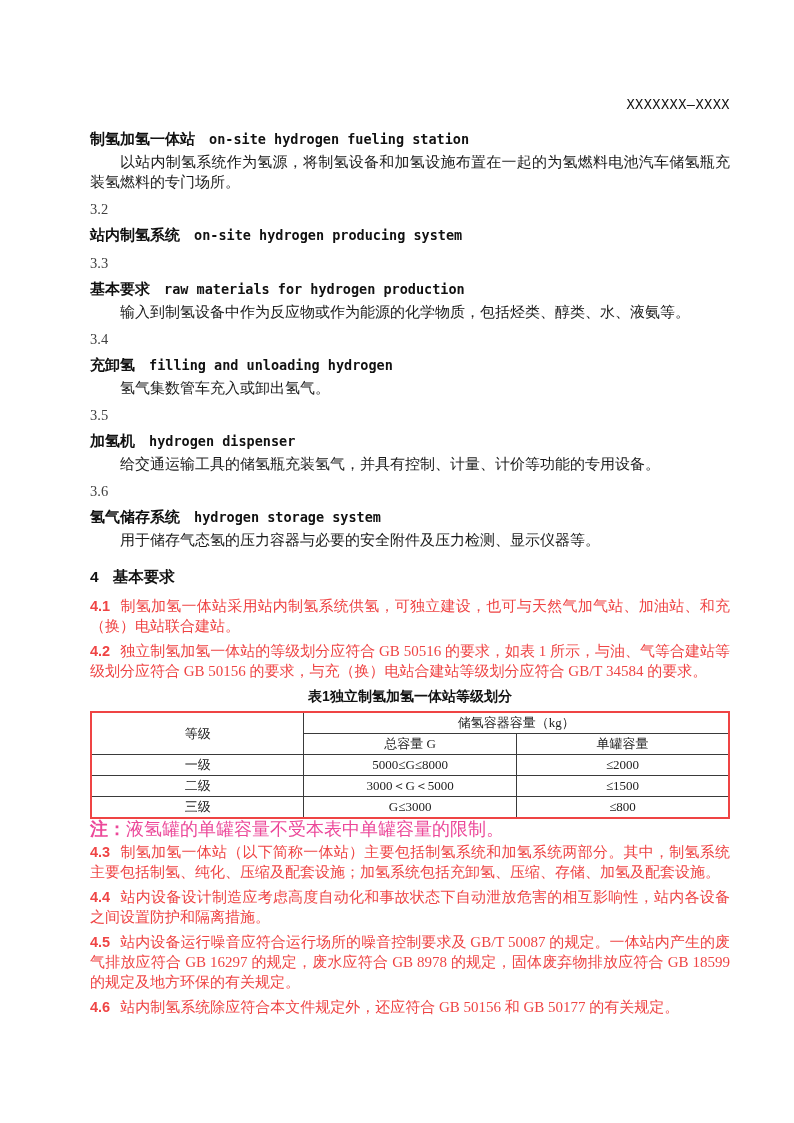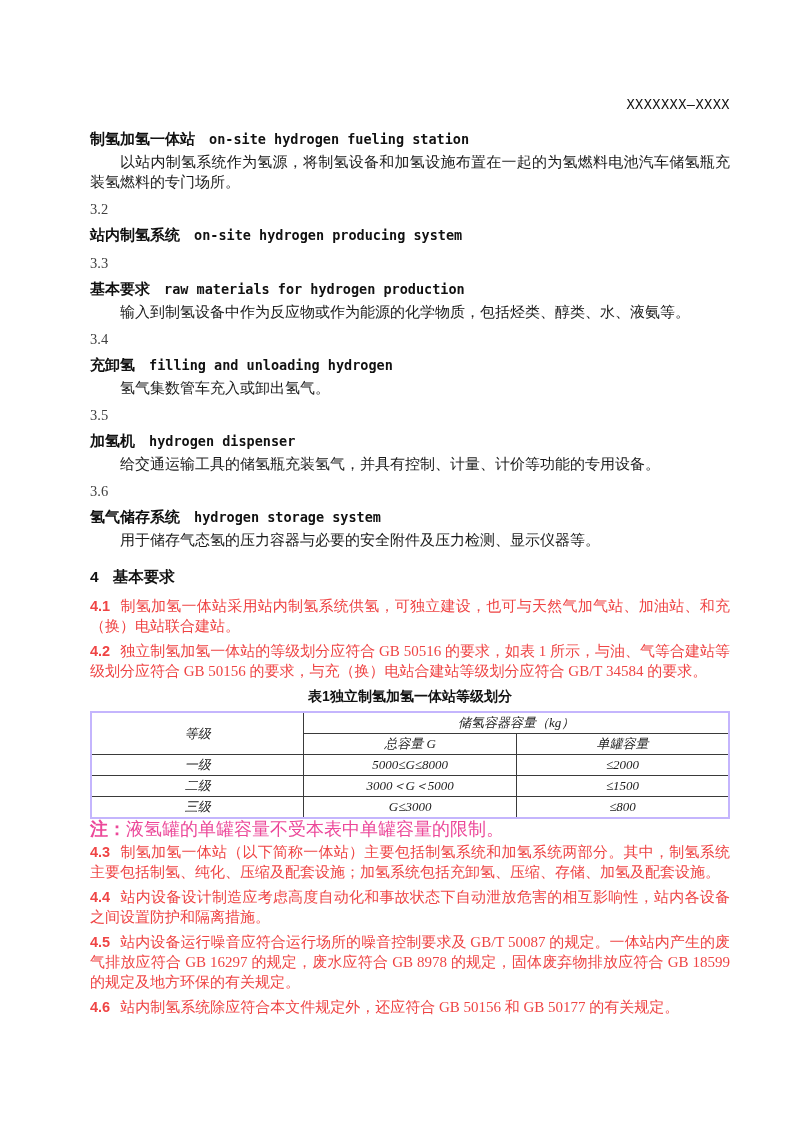--- a/index.html
+++ b/index.html
@@ -50,22 +50,22 @@
     font-weight:bold;font-size:14.5px;margin-right:10px;
   }
   .tcaption{
     text-align:center;
     font-family:"Liberation Sans","DejaVu Sans",sans-serif;
     font-weight:bold;font-size:14px;line-height:19px;margin:6px 0 5px;color:#111;
   }
   .tcaption .cap-label{}
   table.grade{
     width:100%;border-collapse:collapse;
-    border:2px solid #c4b5fd;
-    font-size:13px;table-layout:fixed;font-style:italic;
+    border:2px solid #ef4444;
+    font-size:13px;table-layout:fixed;
   }
   table.grade th,table.grade td{
     border:1px solid #3a3a3a;
     text-align:center;vertical-align:middle;
     font-weight:normal;padding:1px 2px;height:16px;
   }
   table.grade .hdr{height:15px;}
   table.grade tbody td{height:17px;}
   .note{
     font-size:18px;line-height:15px;margin:3px 0 0;color:#ec4899;

